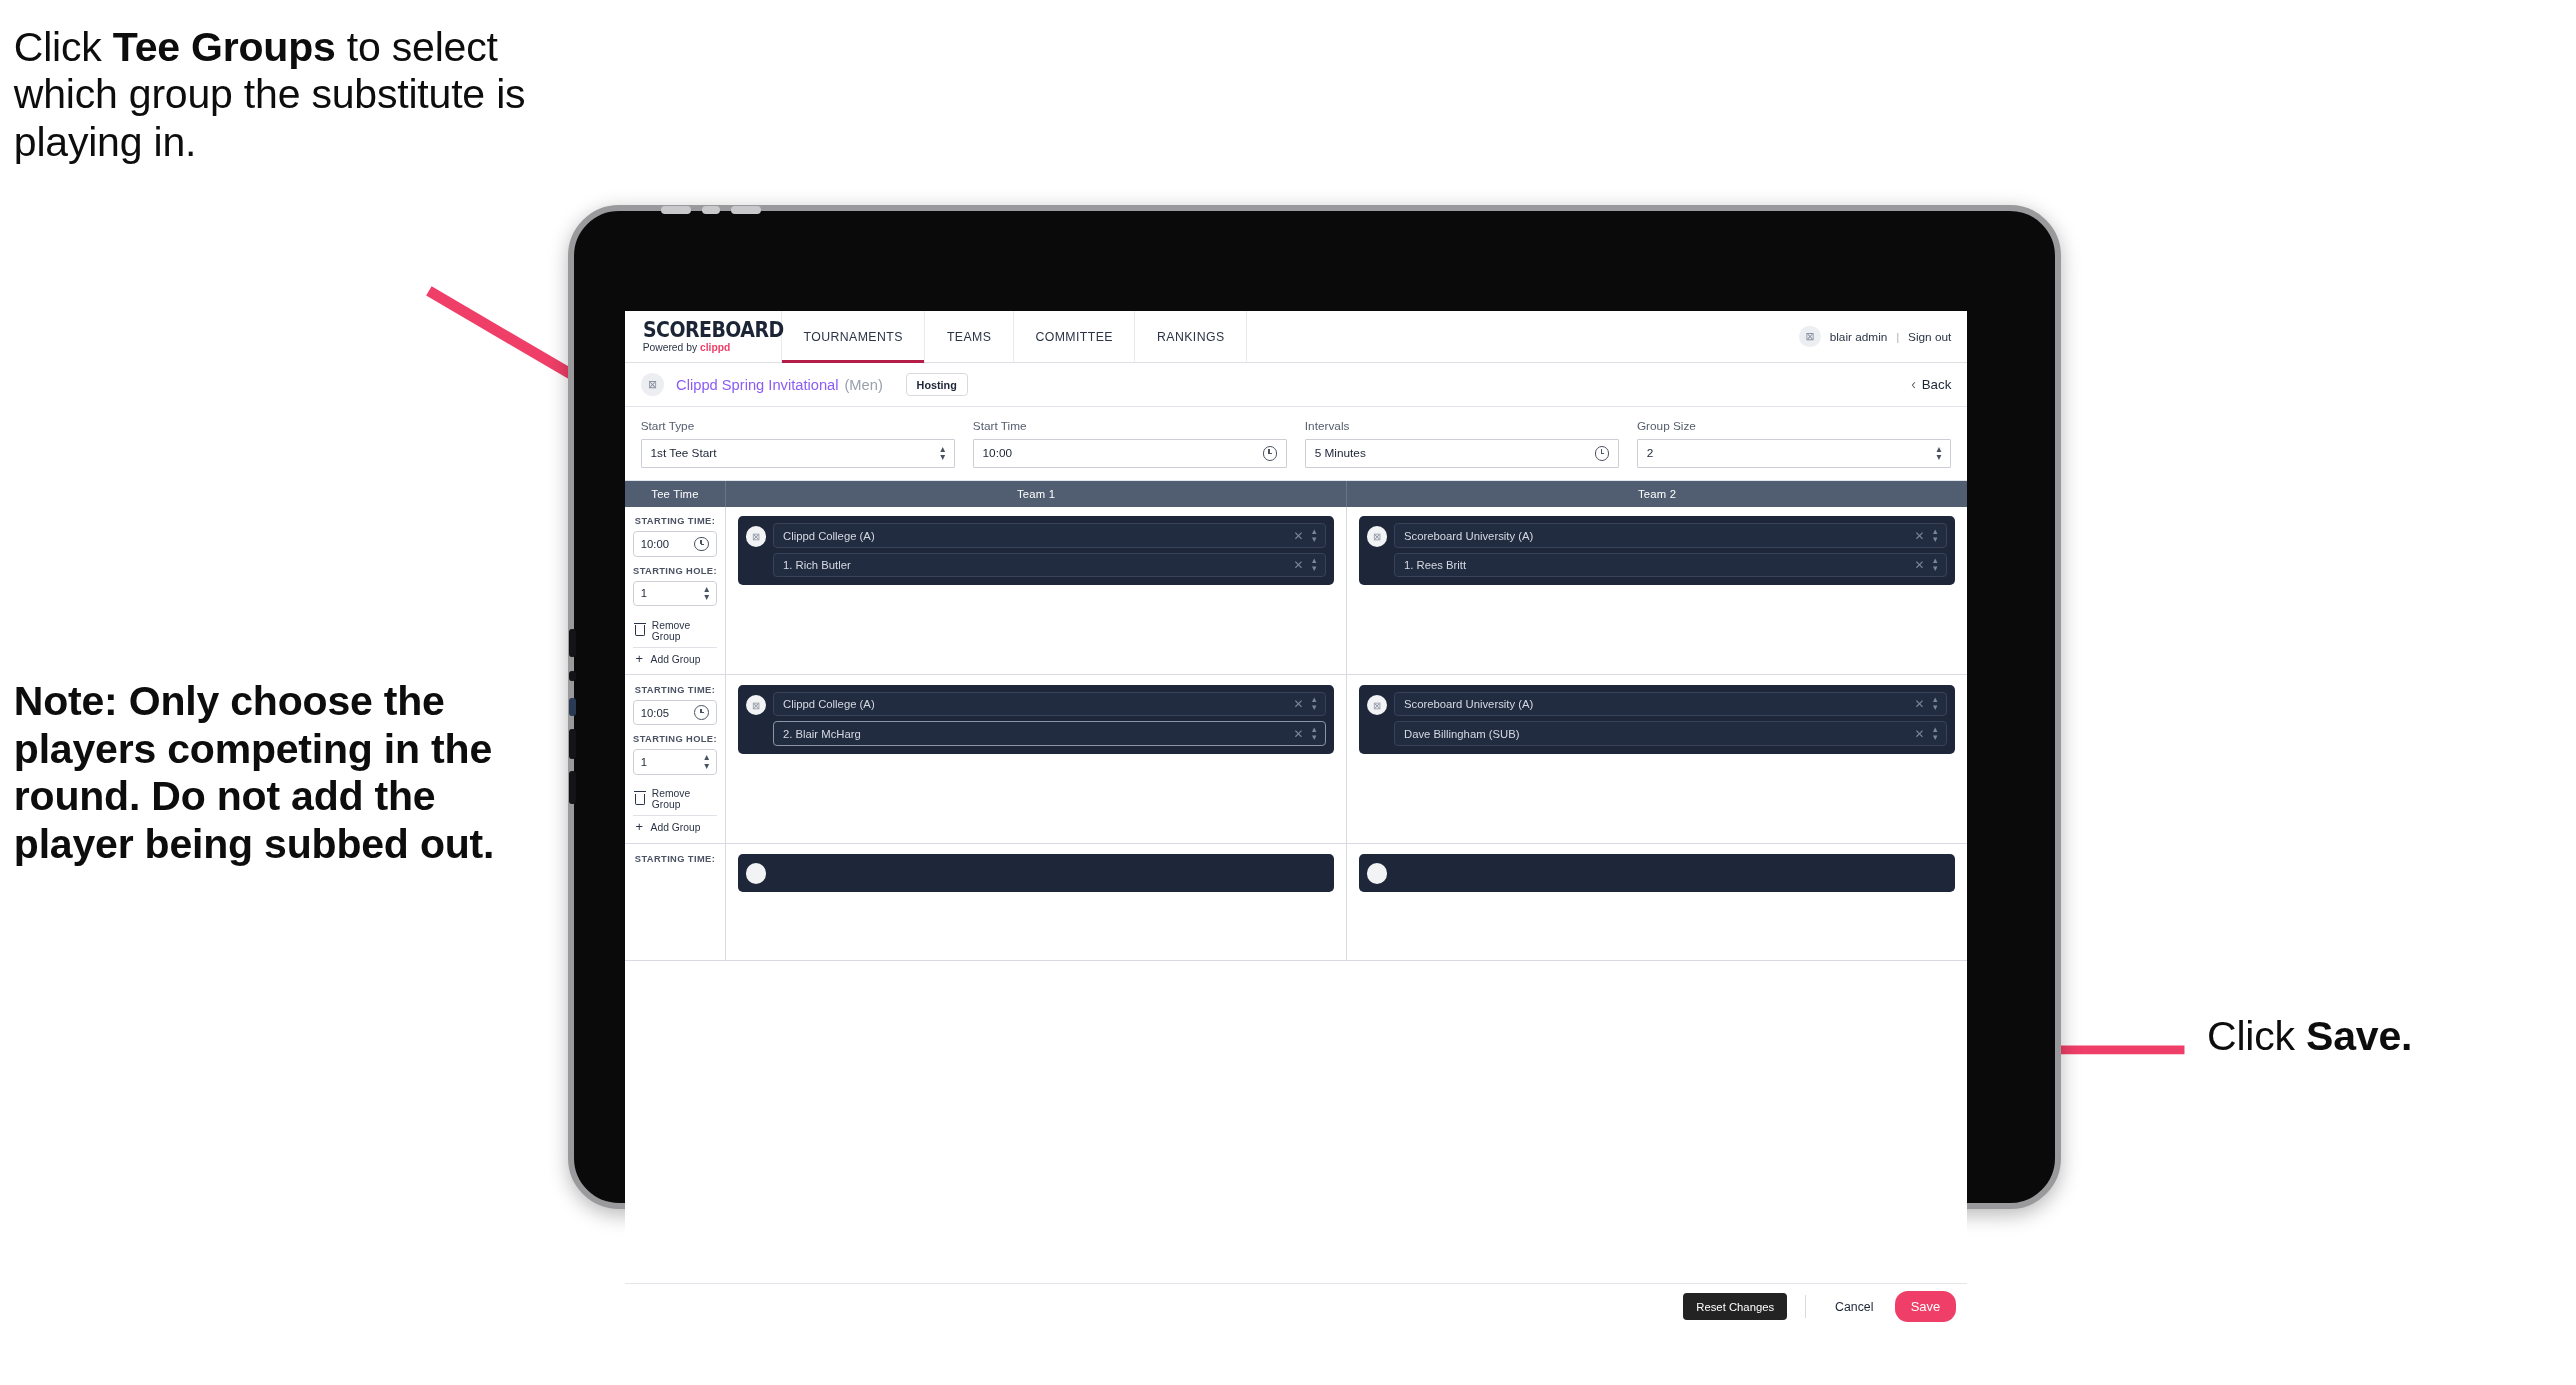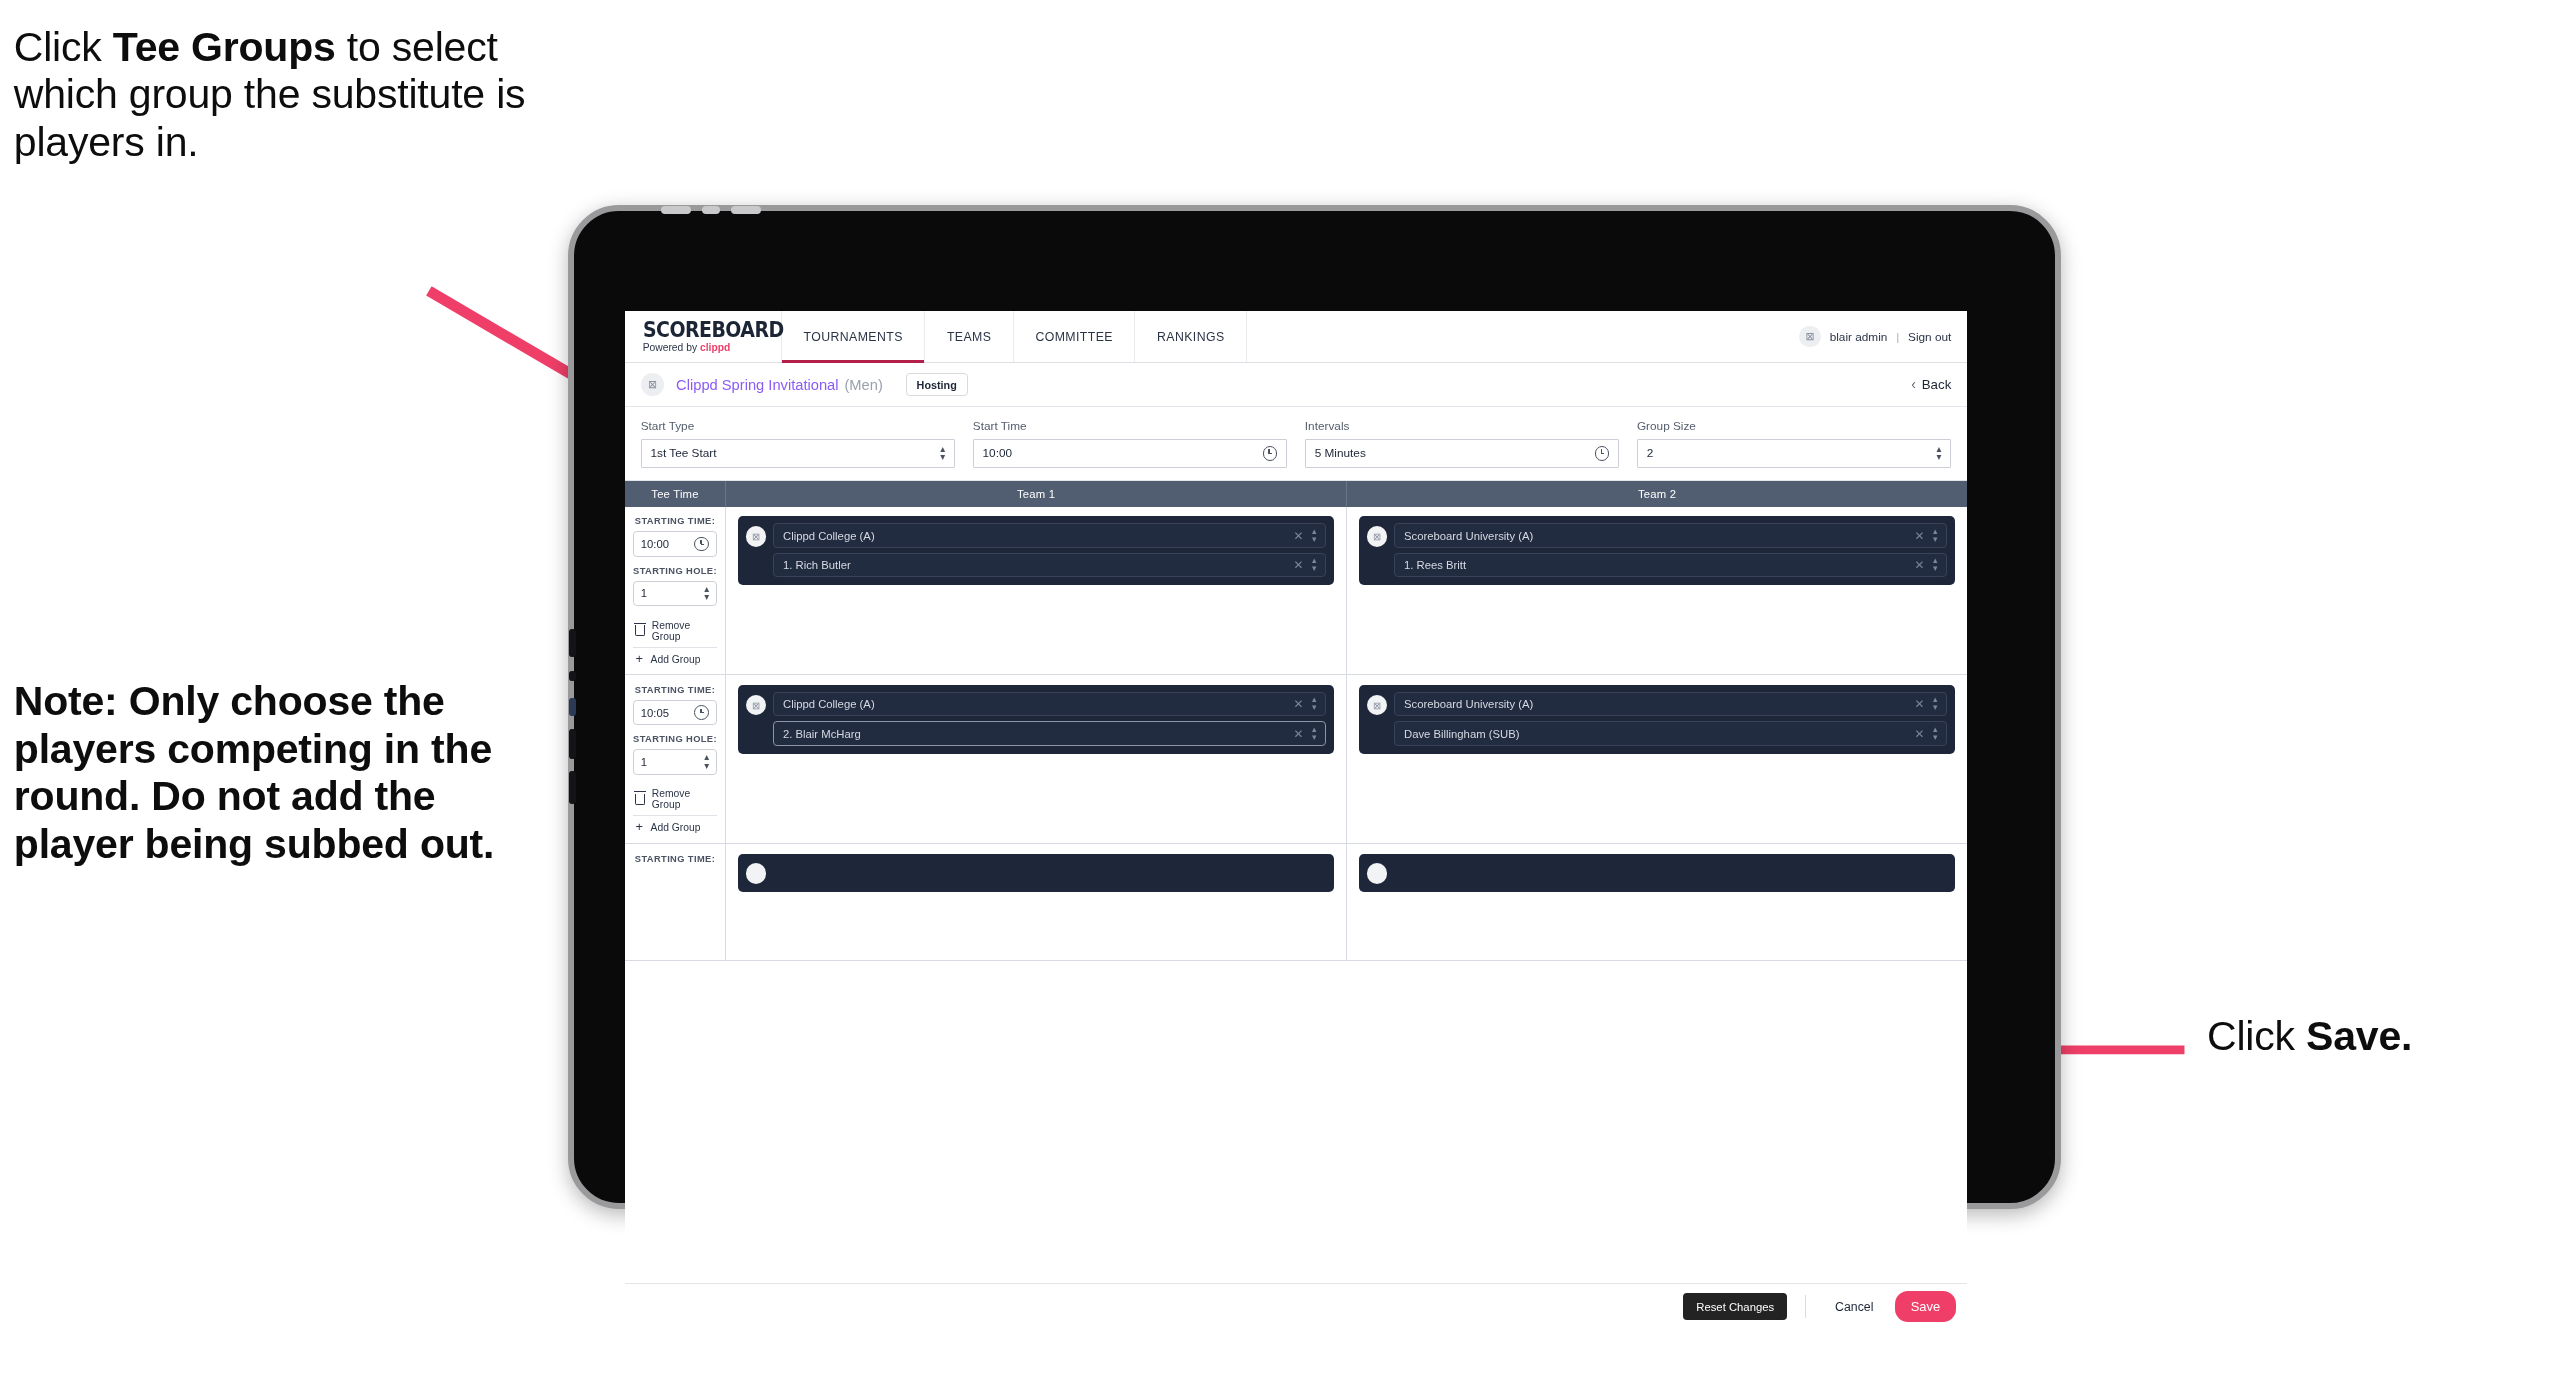--- a/index.html
+++ b/index.html
@@ -215,21 +215,21 @@
     font-family:inherit;padding:7.9px 11.8px;
   }
   #btn-save{
     background:#ef3f68;color:#fff;border:none;border-radius:13px;
     font-size:13px;padding:7.9px 15.7px;cursor:pointer;font-family:inherit;margin-left:9.8px;
   }
 </style>
 </head>
 <body>
 
-<div class="annot" id="annot-top"><span>Click </span><b>Tee Groups</b><span> to select which group the substitute is players in.</span></div>
+<div class="annot" id="annot-top"><span>Click </span><b>Tee Groups</b><span> to select which group the substitute is playing in.</span></div>
 
 <div class="annot" id="annot-note">Note: Only choose the players competing in the round. Do not add the player being subbed out.</div>
 
 <div class="annot" id="annot-save"><span>Click </span><b>Save.</b></div>
 
 <svg class="arrow-svg" viewBox="0 0 2620 1409">
   <defs>
     <marker id="ah" markerWidth="7" markerHeight="7" refX="1.4" refY="3.5" orient="auto">
       <polygon points="0,0 7,3.5 0,7" fill="#EF3F68"></polygon>
     </marker>

